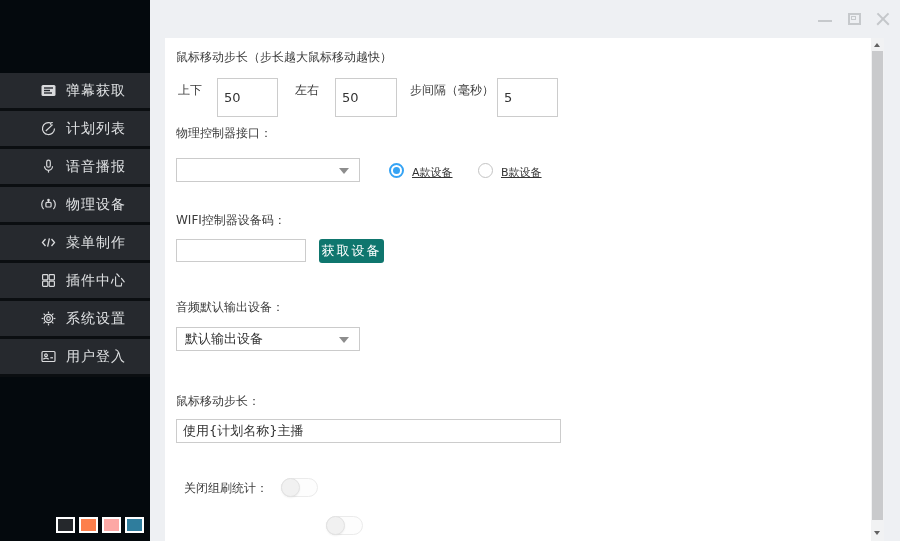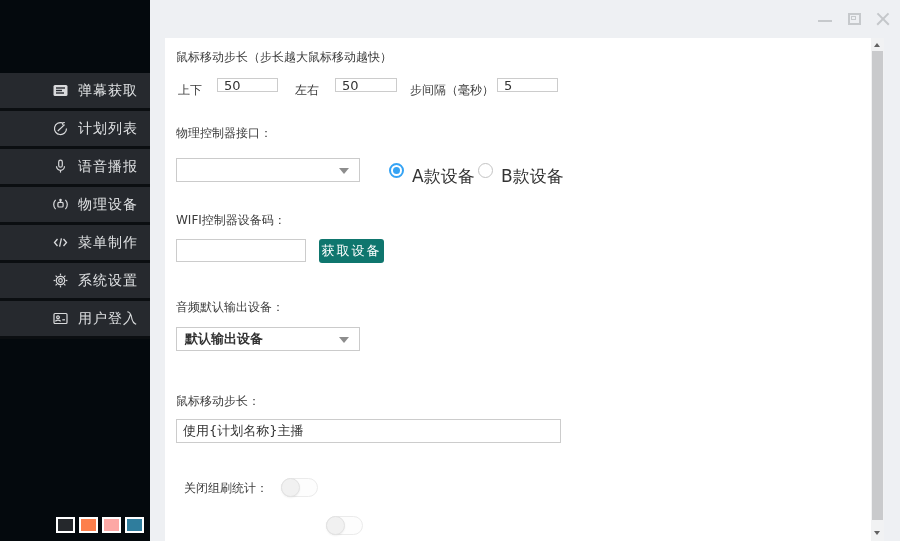--- a/index.html
+++ b/index.html
@@ -3,52 +3,52 @@
 <meta charset="utf-8">
 <style>
   * { margin:0; padding:0; box-sizing:border-box; }
   html,body { width:900px; height:541px; overflow:hidden; }
   body { position:relative; background:#eef0f3; font-family:"DejaVu Sans","Liberation Sans",sans-serif; }
 
   
   .sidebar { position:absolute; left:0; top:0; width:150px; height:541px; background:#04090d; }
   .menu { position:absolute; left:0; top:73px; width:150px; }
   .menu-item { height:38px; background:#26292e; border-bottom:3px solid #0b0e11;
-               display:flex; align-items:center; padding-left:52px; cursor:pointer; }
+               display:flex; align-items:center; padding-left:40px; cursor:pointer; }
   .menu-item .mi-icon { width:17px; height:17px; margin-right:9px; display:flex; align-items:center; justify-content:center; }
   .menu-item .mi-label { color:#dfe1e3; font-size:14px; letter-spacing:1px; white-space:nowrap; }
   .swatch-row { position:absolute; left:56px; bottom:8px; display:flex; gap:4px; }
   .swatch { width:19px; height:16px; border:2px solid #ffffff; cursor:pointer; }
 
   
   .winbtn { position:absolute; cursor:pointer; }
   .btn-min { left:818px; top:20px; width:14px; height:2px; background:#c6c9cc; }
   .btn-max { left:848px; top:13px; width:13px; height:12px; border:2px solid #c6c9cc; }
   .btn-max .inner { position:absolute; left:1px; top:1px; width:5px; height:4px; border:1px solid #c6c9cc; }
   .btn-close { left:876px; top:12px; width:15px; height:15px; }
   .btn-close::before, .btn-close::after { content:""; position:absolute; left:-1px; top:6px; width:16px; height:2.4px; background:#c4c7ca; }
   .btn-close::before { transform:rotate(45deg); }
   .btn-close::after  { transform:rotate(-45deg); }
 
   
   .card { position:absolute; left:165px; top:38px; width:706px; height:503px; background:#ffffff; }
   .lbl { position:absolute; font-size:12px; color:#3b3b3b; white-space:nowrap; }
-  .inp { position:absolute; height:14px; border:1px solid #cccccc; background:#fff;
+  .inp { position:absolute; height:39px; border:1px solid #cccccc; background:#fff;
          font-size:13px; color:#333; padding:0 6px; font-family:inherit; outline:none; }
   .dd  { position:absolute; width:184px; height:24px; border:1px solid #cbcbcb; background:#fff; cursor:pointer; }
   .dd .dd-txt { display:block; font-size:13px; color:#333; line-height:22px; padding-left:8px;
-                overflow:hidden; white-space:nowrap;font-weight:bold; }
+                overflow:hidden; white-space:nowrap; }
   .dd .dd-arrow { position:absolute; right:10px; top:9px; width:0; height:0;
                   border-left:5px solid transparent; border-right:5px solid transparent;
                   border-top:6px solid #8d8d8d; }
   .rad { position:absolute; width:15px; height:15px; border-radius:50%; background:#fff; cursor:pointer; }
   .rad-on  { border:2px solid #35a3f4; }
   .rad-on .rad-dot { position:absolute; left:2px; top:2px; right:2px; bottom:2px; border-radius:50%; background:#35a3f4; }
   .rad-off { border:1px solid #c3c3c3; }
-  .rad-lbl { position:absolute; font-size:17px; color:#333; white-space:nowrap; }
+  .rad-lbl { position:absolute; font-size:11px; color:#333; white-space:nowrap;text-decoration:underline; }
   .btn-green { position:absolute; width:65px; height:24px; background:#0f766e; color:#ffffff;
                font-size:13px; line-height:24px; text-align:center; border-radius:3px;
                letter-spacing:2px; cursor:pointer; }
   .toggle { position:absolute; width:37px; height:19px; border:1px solid #ebebeb; border-radius:10px;
             background:#fdfdfd; cursor:pointer; }
   .toggle .knob { position:absolute; left:-1px; top:-1px; width:19px; height:19px; border-radius:50%;
                   background:#f1f1f1; border:1px solid #e2e2e2; box-shadow:0 1px 2px rgba(0,0,0,0.06); }
 
   
   .scrollbar { position:absolute; left:871px; top:38px; width:13px; height:503px; background:#f1f2f3; }
@@ -126,20 +126,31 @@
         <svg width="17" height="17" viewBox="0 0 17 17" fill="none" stroke="#d9dadc" stroke-width="1.3">
             <path d="M5.5 5 L2.5 8.5 L5.5 12"></path>
             <path d="M11.5 5 L14.5 8.5 L11.5 12"></path>
             <line x1="9.4" y1="4.4" x2="7.6" y2="12.6"></line>
           </svg>
       </span>
       <span class="mi-label">菜单制作</span>
     </div>
 
 
+    <div class="menu-item">
+      <span class="mi-icon">
+        <svg width="17" height="17" viewBox="0 0 17 17" fill="none" stroke="#d9dadc" stroke-width="1.2">
+            <rect x="2.6" y="2.6" width="5.2" height="5.2" rx="0.8"></rect>
+            <rect x="9.2" y="2.6" width="5.2" height="5.2" rx="0.8"></rect>
+            <rect x="2.6" y="9.2" width="5.2" height="5.2" rx="0.8"></rect>
+            <rect x="9.2" y="9.2" width="5.2" height="5.2" rx="0.8"></rect>
+          </svg>
+      </span>
+      <span class="mi-label">插件中心</span>
+    </div>
 
     <div class="menu-item">
       <span class="mi-icon">
         <svg width="17" height="17" viewBox="0 0 17 17" fill="none" stroke="#d9dadc" stroke-width="1.2">
             <circle cx="8.5" cy="8.5" r="4.2"></circle>
             <circle cx="8.5" cy="8.5" r="1.8"></circle>
             <line x1="8.5" y1="1.6" x2="8.5" y2="3.4"></line>
             <line x1="8.5" y1="15.4" x2="8.5" y2="13.6"></line>
             <line x1="15.4" y1="8.5" x2="13.6" y2="8.5"></line>
             <line x1="1.6" y1="8.5" x2="3.4" y2="8.5"></line>

